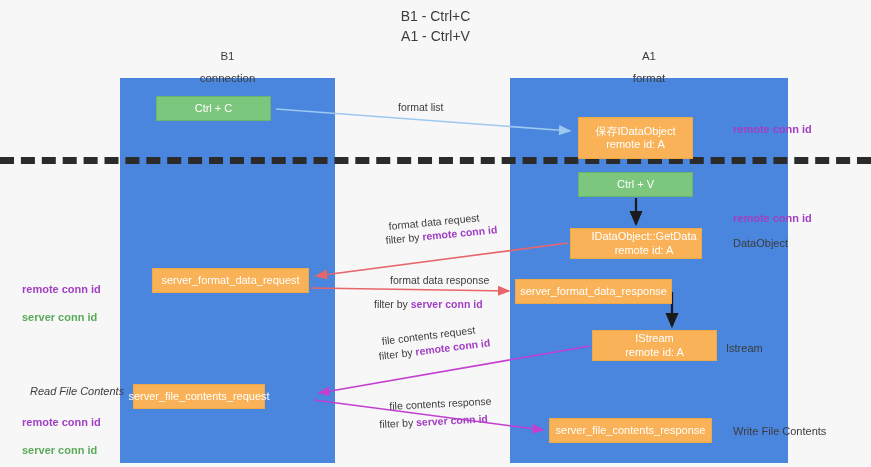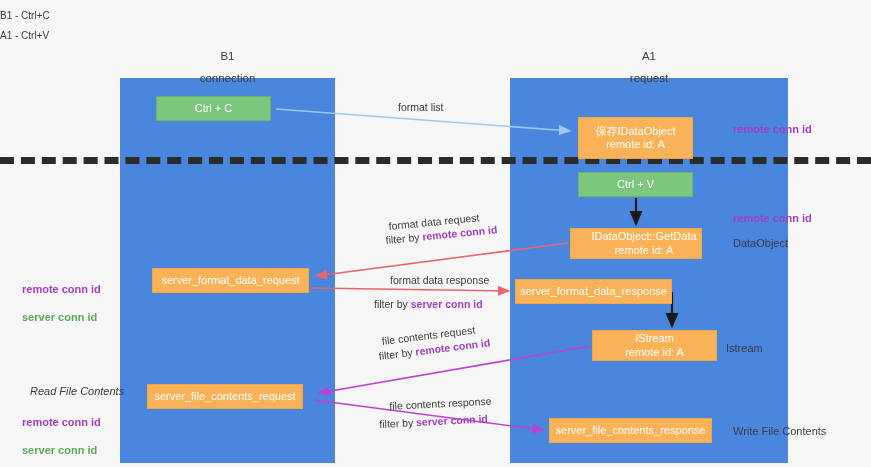--- a/index.html
+++ b/index.html
@@ -13,21 +13,21 @@
   #stage{position:absolute;left:0;top:0;width:871px;height:467px;}
 
   
   .lane{position:absolute;background:#4a86dd;}
   #lane-b1{left:120px;top:78px;width:215px;height:385px;}
   #lane-a1{left:510px;top:78px;width:278px;height:385px;}
 
   
   .title{
     position:absolute;left:0;top:6px;width:871px;
-    color:#3c3c3c;font-size:10px;line-height:20px;
+    text-align:center;color:#3c3c3c;font-size:14px;line-height:20px;
     white-space:pre-line;
   }
   .lane-head{
     position:absolute;text-align:center;color:#3c3c3c;
     font-size:11.5px;line-height:22px;white-space:pre-line;
   }
   #head-b1{left:120px;top:45px;width:215px;}
   #head-a1{left:510px;top:45px;width:278px;}
 
   
@@ -40,21 +40,21 @@
   .box.green{background:#7dc67d;border:1px solid #6ab56a;}
   .box.orange{background:#f9b257;border:1px solid #f0a843;}
 
   #box-ctrlc{left:156px;top:96px;width:115px;height:25px;}
   #box-ctrlv{left:578px;top:172px;width:115px;height:25px;}
   #box-idataobject{left:578px;top:117px;width:115px;height:42px;}
   #box-getdata{left:570px;top:228px;width:132px;height:31px;padding-left:20px;}
   #box-sfdreq{left:152px;top:268px;width:157px;height:25px;}
   #box-sfdresp{left:515px;top:279px;width:157px;height:25px;}
   #box-istream{left:592px;top:330px;width:125px;height:31px;}
-  #box-sfcreq{left:147px;top:384px;width:156px;height:25px;}
+  #box-sfcreq{left:133px;top:384px;width:132px;height:25px;}
   #box-sfcresp{left:549px;top:418px;width:163px;height:25px;}
 
   
   .lbl{position:absolute;font-size:11px;line-height:14px;color:#3c3c3c;white-space:pre-line;}
   .purple{color:#a23ec4;}
   .green-t{color:#5aaa5a;}
   .dark{color:#3c3c3c;}
 
   #lbl-rci-1{left:733px;top:122px;font-weight:bold;}
   #lbl-rci-2{left:733px;top:211px;font-weight:bold;}
@@ -95,21 +95,21 @@
 
   <div class="lane" id="lane-b1"></div>
   <div class="lane" id="lane-a1"></div>
 
   <div class="title">B1 - Ctrl+C
 A1 - Ctrl+V</div>
 
   <div class="lane-head" id="head-b1">B1
 connection</div>
   <div class="lane-head" id="head-a1">A1
-request</div>
+format</div>
 
   <svg id="wires" viewBox="0 0 871 467">
     <defs>
       <marker id="ah-blue" markerWidth="9" markerHeight="9" refX="7" refY="3.2" orient="auto">
         <path d="M0,0 L8,3.2 L0,6.4 z" fill="#9dc8ef"></path>
       </marker>
       <marker id="ah-red" markerWidth="9" markerHeight="9" refX="7" refY="3.2" orient="auto">
         <path d="M0,0 L8,3.2 L0,6.4 z" fill="#e8656c"></path>
       </marker>
       <marker id="ah-mag" markerWidth="9" markerHeight="9" refX="7" refY="3.2" orient="auto">

